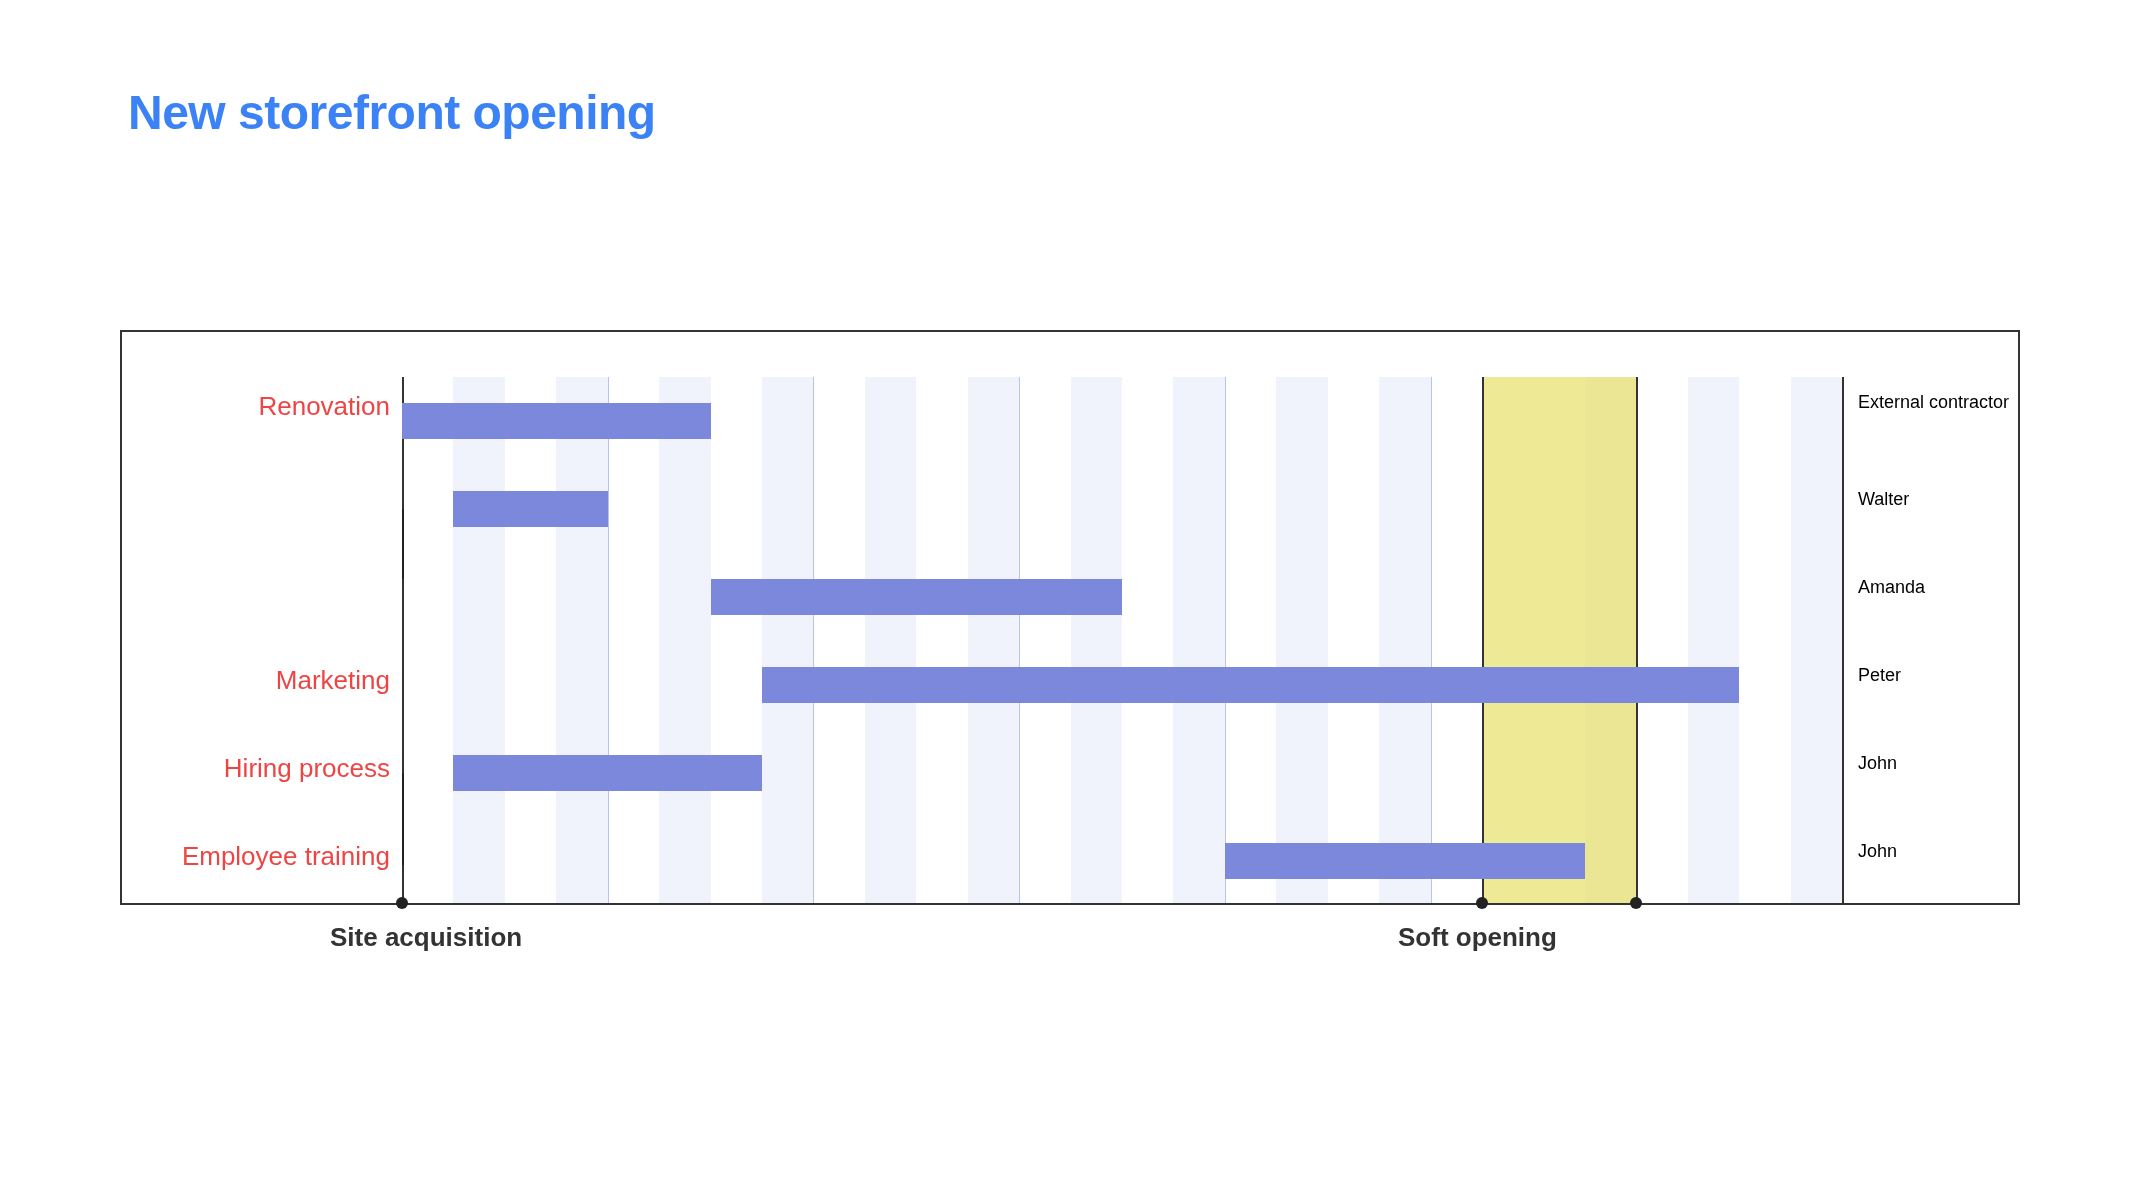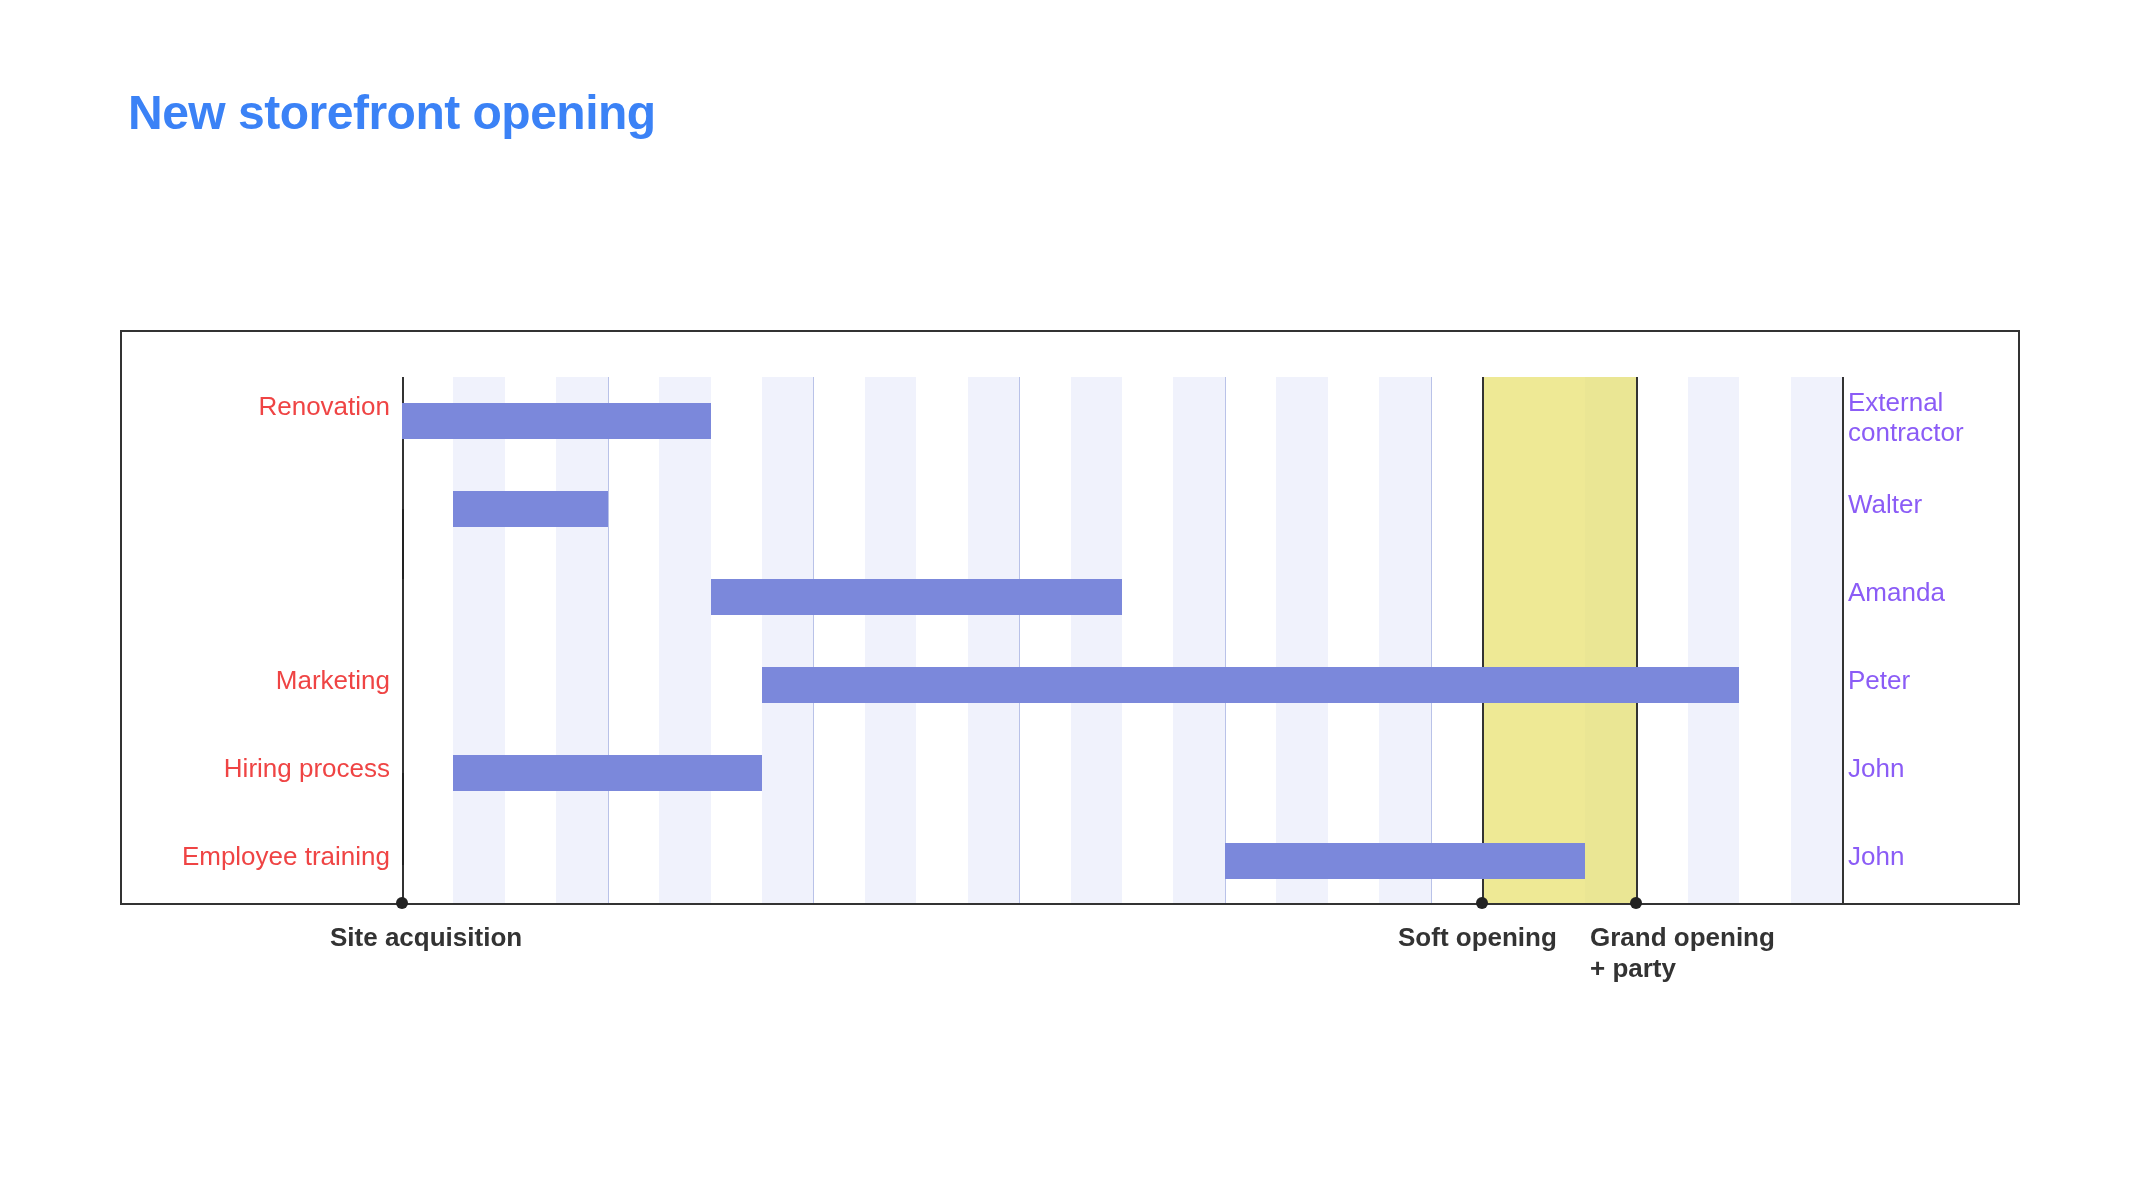--- a/index.html
+++ b/index.html
@@ -121,24 +121,24 @@
     position: absolute;
     right: 12px;
     top: 24px;
     font-size: 26px;
     color: #ef4444;
     text-align: right;
     white-space: nowrap;
   }
   .resp-label {
     position: absolute;
-    left: 4px;
+    left: 14px;
     top: 24px;
-    font-size: 26px;
-    color: #8b5cf6;
+    font-size: 18px;
+    color: #000000;
     white-space: nowrap;
   }
   .row0 .task-label, .row0 .resp-label { top: 14px; }
 
   .bar {
     position: absolute;
     height: 36px;
     background: #7b88db;
     top: 26px;
   }
@@ -282,16 +282,14 @@
         <div class="row" style="top:440px">
             <span class="resp-label">John</span>
           </div>
       </div>
 
     </div>
   </div>
 
   <div class="milestone-label" style="left:330px; top:922px;">Site acquisition</div>
   <div class="milestone-label" style="left:1398px; top:922px; text-align:center;">Soft  opening</div>
-  <div class="milestone-label" style="left:1590px; top:922px; white-space:pre;">Grand opening
-+ party</div>
 
 </div>
 
 </body></html>

